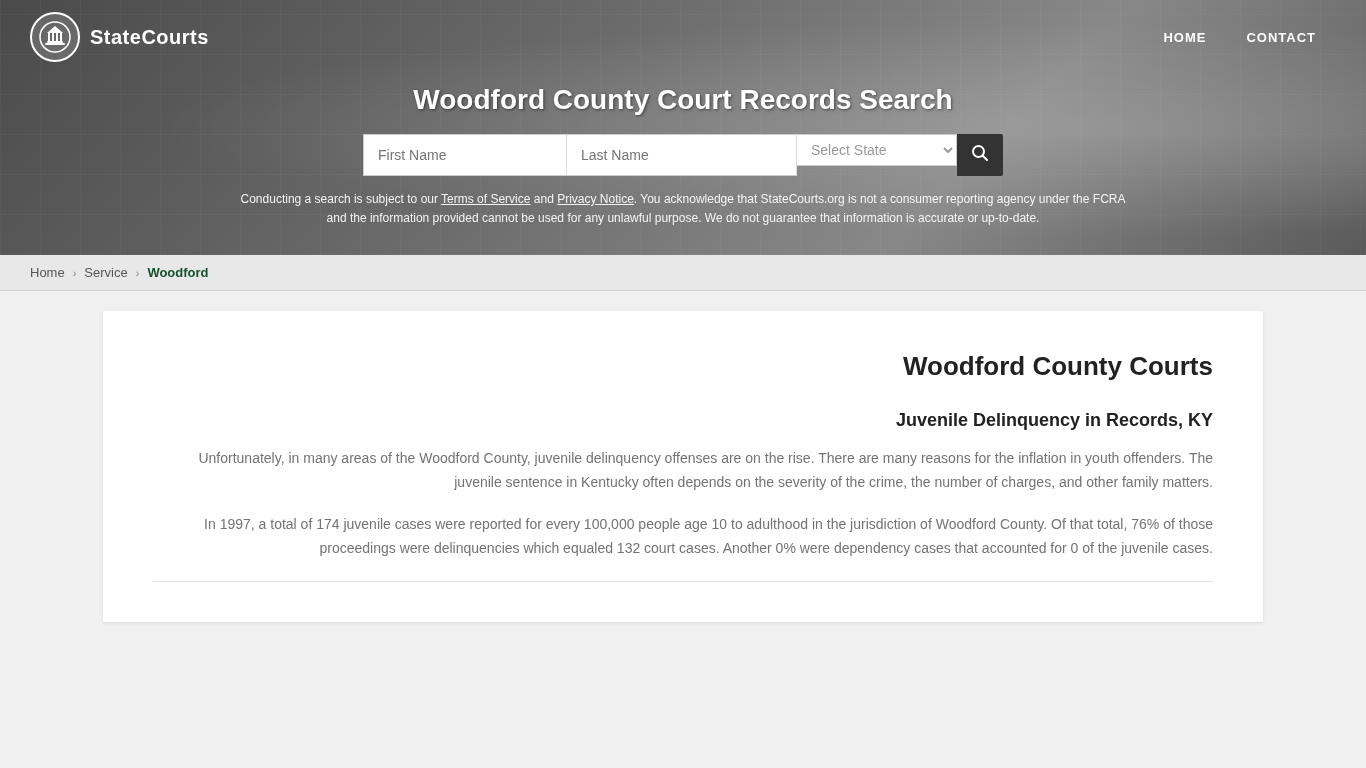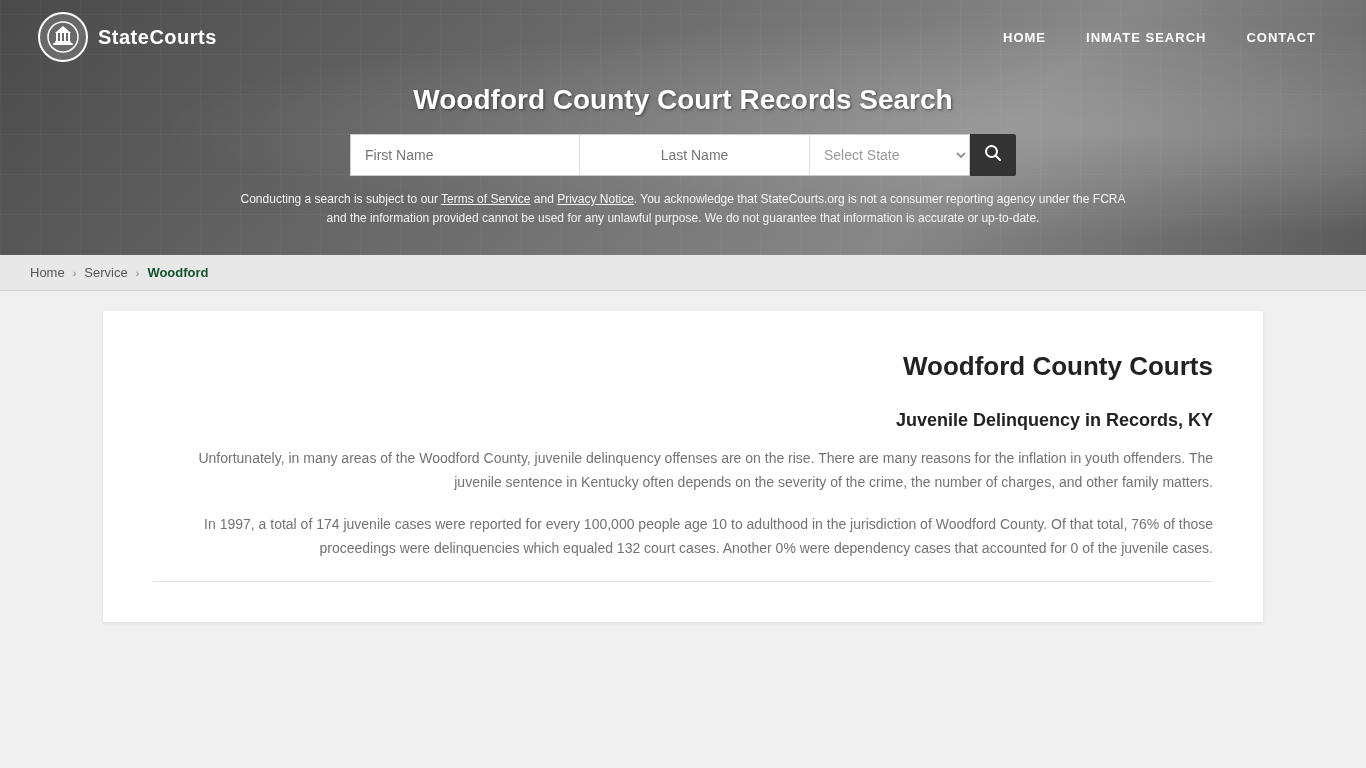--- a/index.html
+++ b/index.html
@@ -38,21 +38,20 @@
       z-index: 0;
     }
 
     .navbar {
       position: relative;
       z-index: 10;
       display: flex;
       align-items: center;
       justify-content: space-between;
       padding: 12px 30px;
-      margin-left: 8px;
     }
     .logo {
       display: flex;
       align-items: center;
       gap: 10px;
       text-decoration: none;
     }
     .logo-icon {
       width: 50px;
       height: 50px;
@@ -109,30 +108,29 @@
       height: 42px;
       padding: 0 14px;
       border: 1px solid #ccc;
       font-size: 14px;
       outline: none;
       background: white;
     }
     .search-bar input:first-child {
       border-right: 1px solid #ddd;
       border-radius: 0;
-      width: 230px;
+      width: 204px;
     }
     .search-bar input:nth-child(2) {
       border-right: 1px solid #ddd;
       border-left: none;
       width: 230px;
-      text-align: center;
     }
     .search-bar select {
-      height: 42px;
+      height: 32px;
       padding: 0 10px;
       border: 1px solid #ccc;
       border-left: none;
       font-size: 14px;
       background: white;
       width: 160px;
       outline: none;
       cursor: pointer;
       color: #999;
     }
@@ -241,21 +239,20 @@
           <rect x="13" y="12" width="2" height="8" fill="white"></rect>
           <rect x="17" y="12" width="2" height="8" fill="white"></rect>
           <rect x="21" y="12" width="2" height="8" fill="white"></rect>
           <polygon points="16,5 24,12 8,12" fill="white"></polygon>
         </svg>
       </div>
       <span class="logo-text">StateCourts</span>
     </a>
     <div class="nav-links">
       <a class="nav-link" href="#">HOME</a>
-      <a class="nav-link" href="#">INMATE SEARCH</a>
       <a class="nav-link" href="#">CONTACT</a>
     </div>
   </nav>
 
   <div class="hero-content">
     <h1 class="hero-title">Woodford County Court Records Search</h1>
     <div class="search-bar">
       <input type="text" placeholder="First Name" style="">
       <input type="text" placeholder="Last Name" style="">
       <select id="state-select">

